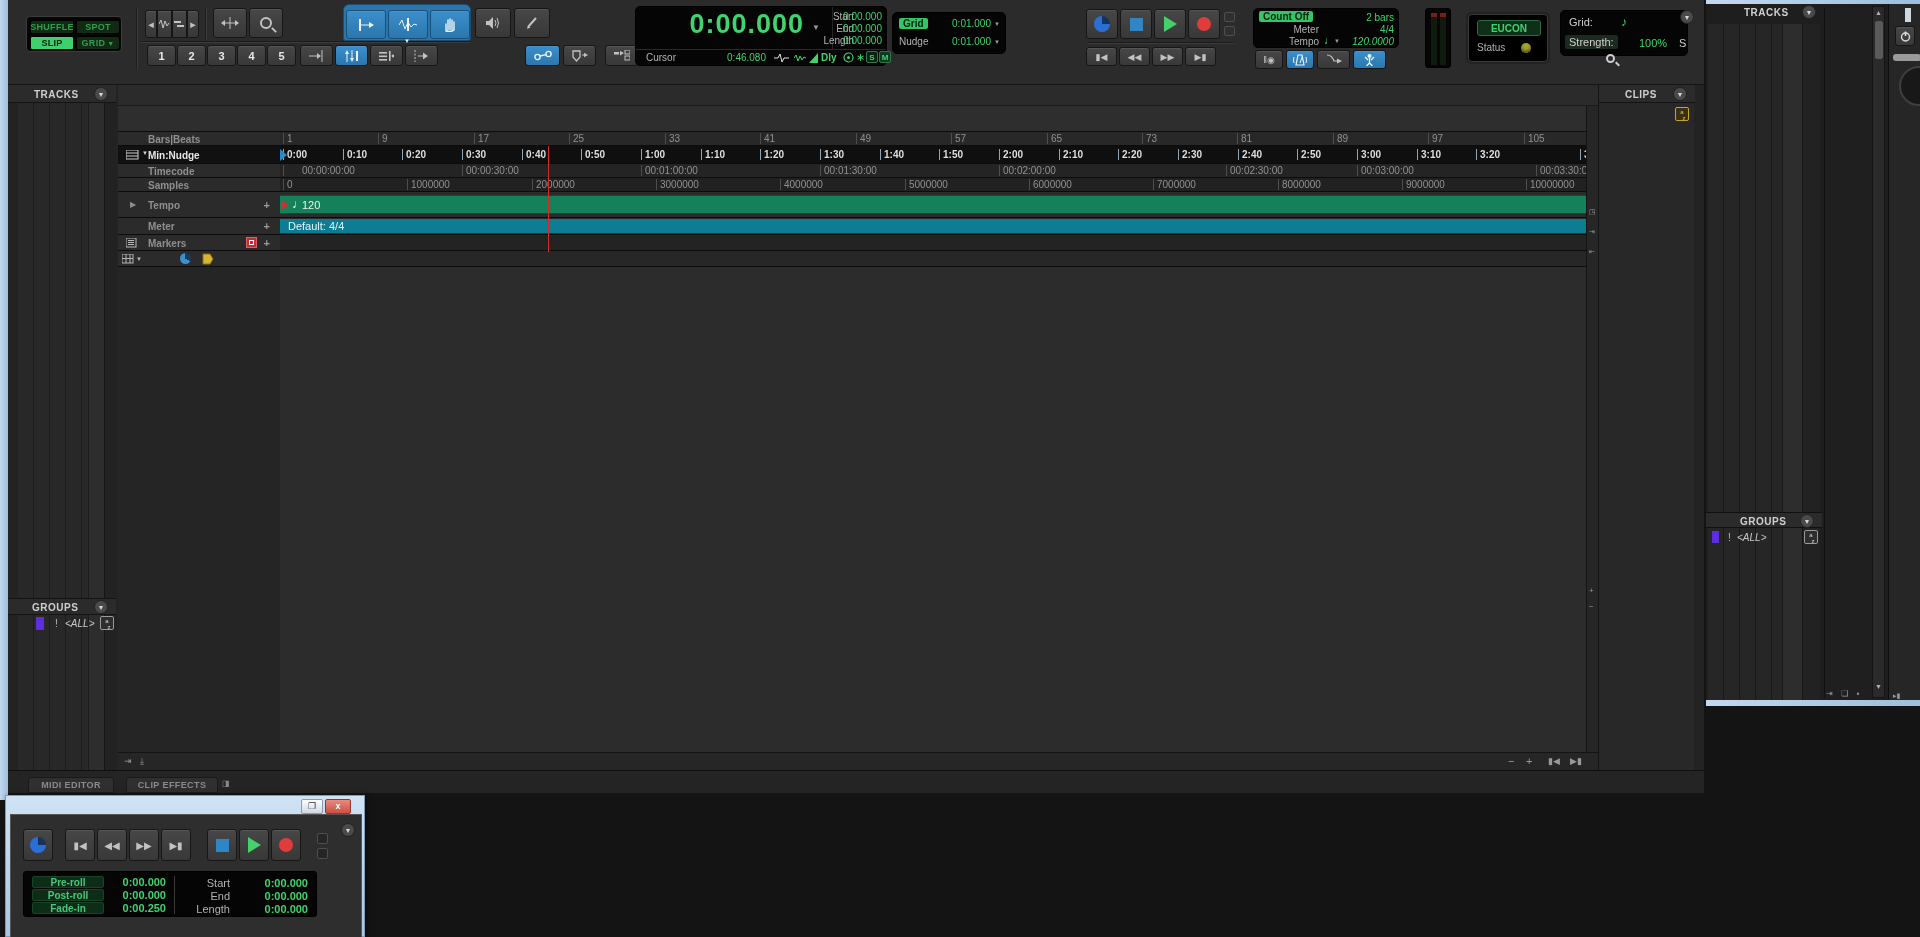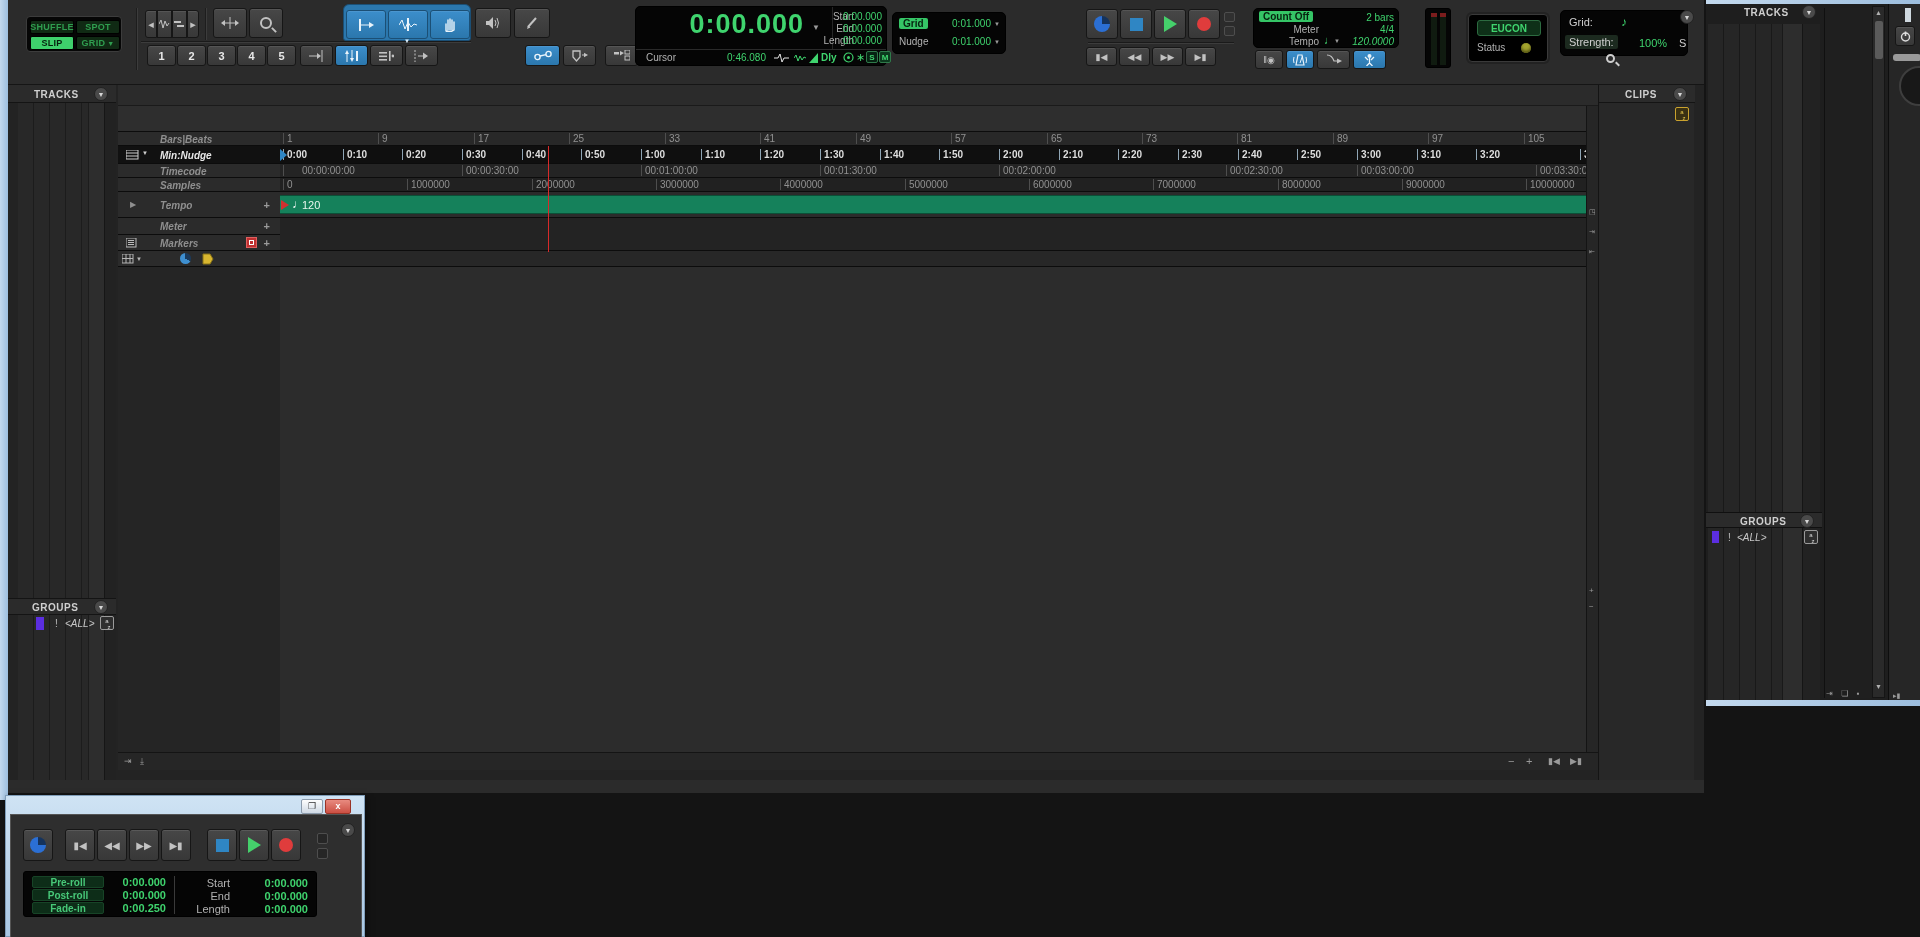--- a/index.html
+++ b/index.html
@@ -16,21 +16,21 @@
   .lcd{position:absolute;background:#050505;border-radius:5px;border:1px solid #000;}
   .grn{color:#3fd46e;}
   .gry{color:#b2b2b2;}
   .badge{background:#35c566;color:#06230f;border-radius:2px;padding:0 4px;font-weight:bold;}
   .mode-cell{position:absolute;width:44px;height:14px;background:#102a14;border:1px solid #000;border-radius:2px;color:#2f9e4f;font-size:9px;font-weight:bold;display:flex;align-items:center;justify-content:center;letter-spacing:.3px;}
   .mode-cell.active{background:#3ed06c;color:#05220e;}
   .chev{position:absolute;width:14px;height:14px;border-radius:50%;background:#4a4a4a;border:1px solid #222;color:#d6d6d6;font-size:7px;display:flex;align-items:center;justify-content:center;}
   .hdr{position:absolute;color:#cfcfcf;font-size:10px;font-weight:bold;letter-spacing:.5px;}
   
   .rrow{position:absolute;left:110px;width:162px;border-bottom:1px solid #0c0c0c;background:#2b2b2b;color:#8f8f8f;font-size:10px;}
-  .rrow .nm{position:absolute;left:42px;top:50%;transform:translateY(-50%);font-weight:bold;font-style:italic;}
+  .rrow .nm{position:absolute;left:30px;top:50%;transform:translateY(-50%);font-weight:bold;}
   .rcontent{position:absolute;left:272px;width:1306px;border-bottom:1px solid #0c0c0c;overflow:hidden;}
   .tick{position:absolute;top:1px;font-size:10px;color:#919191;border-left:1px solid #4e4e4e;padding-left:3px;white-space:nowrap;}
   .minsecs .tick{color:#dedede;font-weight:bold;border-left-color:#8fa5b5;top:3px;}
   .plus{position:absolute;right:10px;top:50%;transform:translateY(-50%);color:#9a9a9a;font-size:11px;font-weight:bold;}
   
   .ic{display:inline-block;vertical-align:middle;}
   .sm-box{display:inline-flex;align-items:center;justify-content:center;width:12px;height:12px;border:1px solid #2f7a4a;color:#3fd46e;font-size:8px;font-weight:bold;border-radius:2px;background:#062312;}
   .az{position:absolute;width:14px;height:14px;border:1px solid #9a9a9a;background:#2e2e2e;color:#d8d8d8;font-size:6px;line-height:6px;text-align:center;padding-top:1px;border-radius:2px;}
   
   .fw-btnrow .tbtn{box-shadow:inset 0 1px 0 rgba(255,255,255,.1);}
@@ -479,20 +479,25 @@
         <span class="tick" style="left: 1122px;">9000000</span>
         <span class="tick" style="left: 1246px;">10000000</span>
       </div>
     <div class="rcontent" style="top:192px;height:26px;background:#2b2b2b;">
       <div class="abs" style="left:0;top:3px;width:1306px;height:19px;background:#15815b;border-top:1px solid #0c4f37;border-bottom:1px solid #0c4f37;">
         <span class="abs" style="left:1px;top:4px;width:0;height:0;border-left:8px solid #d03030;border-top:5px solid transparent;border-bottom:5px solid transparent;"></span>
         <span class="abs" style="left:12px;top:1px;color:#fff;font-size:12px;">♩</span>
         <span class="abs" style="left:22px;top:3px;color:#e8f6ee;font-size:11px;">120</span>
       </div>
     </div>
+    <div class="rcontent" style="top:218px;height:17px;background:#2b2b2b;">
+      <div class="abs" style="left:0;top:1px;width:1306px;height:15px;background:#0d7d93;border-bottom:1px solid #06414d;">
+        <span class="abs" style="left:8px;top:1px;color:#dff3f7;font-size:11px;">Default: 4/4</span>
+      </div>
+    </div>
     <div class="rcontent" style="top:235px;height:16px;background:#232323;"></div>
 
     <div class="abs" style="left:110px;top:251px;width:162px;height:16px;background:#2b2b2b;border-bottom:1px solid #0c0c0c;">
       <svg class="abs" style="left:4px;top:3px;" width="12" height="10" viewBox="0 0 12 10">
           <rect x="0" y="0" width="11" height="9" fill="none" stroke="#b5b5b5"></rect>
           <line x1="4" y1="0" x2="4" y2="9" stroke="#b5b5b5"></line>
           <line x1="8" y1="0" x2="8" y2="9" stroke="#b5b5b5"></line>
           <line x1="0" y1="4.5" x2="11" y2="4.5" stroke="#b5b5b5"></line>
         </svg>
       <span class="abs" style="left:18px;top:5px;color:#b5b5b5;font-size:6px;">▼</span>
@@ -526,20 +531,25 @@
     </div>
 
     <div class="abs" style="left:1590px;top:85px;width:96px;height:695px;background:#282828;border-left:1px solid #141414;">
       <div class="abs" style="left:0;top:0;width:96px;height:18px;background:#2b2b2b;border-bottom:1px solid #141414;">
         <span class="hdr" style="left:26px;top:4px;">CLIPS</span>
         <div class="chev" style="left:74px;top:2px;">▼</div>
       </div>
       <span class="az" style="left:76px;top:22px;border-color:#caa22e;background:#3a3113;color:#e8c84a;"><span>a</span><br><span style="margin-left:4px;">z</span></span>
     </div>
 
+    <div class="abs" style="left:0;top:770px;width:1696px;height:23px;background:#242424;border-top:1px solid #101010;">
+      <div class="abs" style="left:20px;top:6px;width:86px;height:16px;background:#2f2f2f;border:1px solid #1a1a1a;border-radius:3px 3px 0 0;color:#8a8a8a;font-size:9px;font-weight:bold;text-align:center;line-height:15px;letter-spacing:.4px;"><span>MIDI EDITOR</span></div>
+      <div class="abs" style="left:118px;top:6px;width:92px;height:16px;background:#2f2f2f;border:1px solid #1a1a1a;border-radius:3px 3px 0 0;color:#8a8a8a;font-size:9px;font-weight:bold;text-align:center;line-height:15px;letter-spacing:.4px;"><span>CLIP EFFECTS</span></div>
+      <span class="abs" style="left:214px;top:8px;color:#8a8a8a;font-size:8px;">◨</span>
+    </div>
   </div>
 
   <div class="abs" style="left:1706px;top:0;width:214px;height:706px;background:#1e1e1e;">
     <div class="abs blue-strip" style="left:0;top:0;width:214px;height:4px;"></div>
     <span class="hdr" style="left:38px;top:7px;">TRACKS</span>
     <div class="chev" style="left:96px;top:5px;">▼</div>
     <div class="abs" style="left:2px;top:24px;width:112px;height:676px;background:repeating-linear-gradient(90deg,#262626 0 15px,#191919 15px 16px);"></div>
     <div class="abs" style="left:76px;top:24px;width:20px;height:676px;background:#2d2d2d;border-left:1px solid #191919;"></div>
     <div class="abs" style="left:96px;top:24px;width:18px;height:676px;background:#222;border-left:1px solid #151515;"></div>
 

